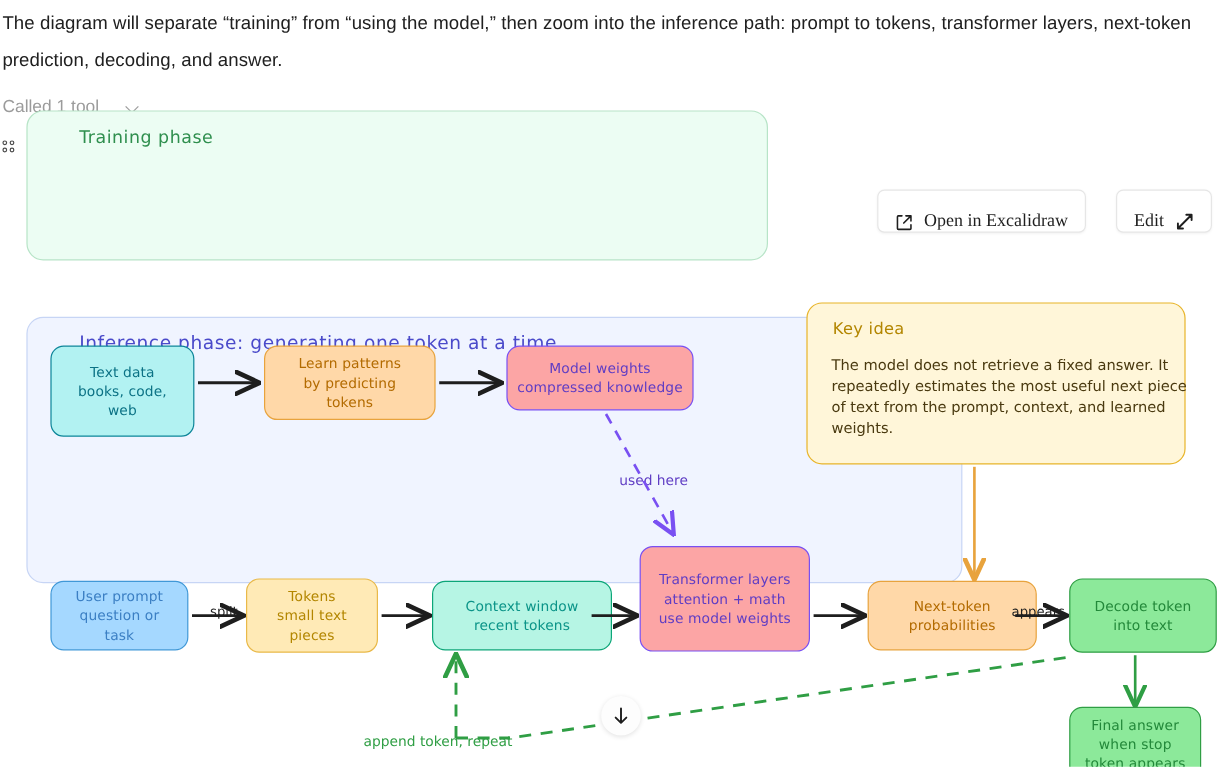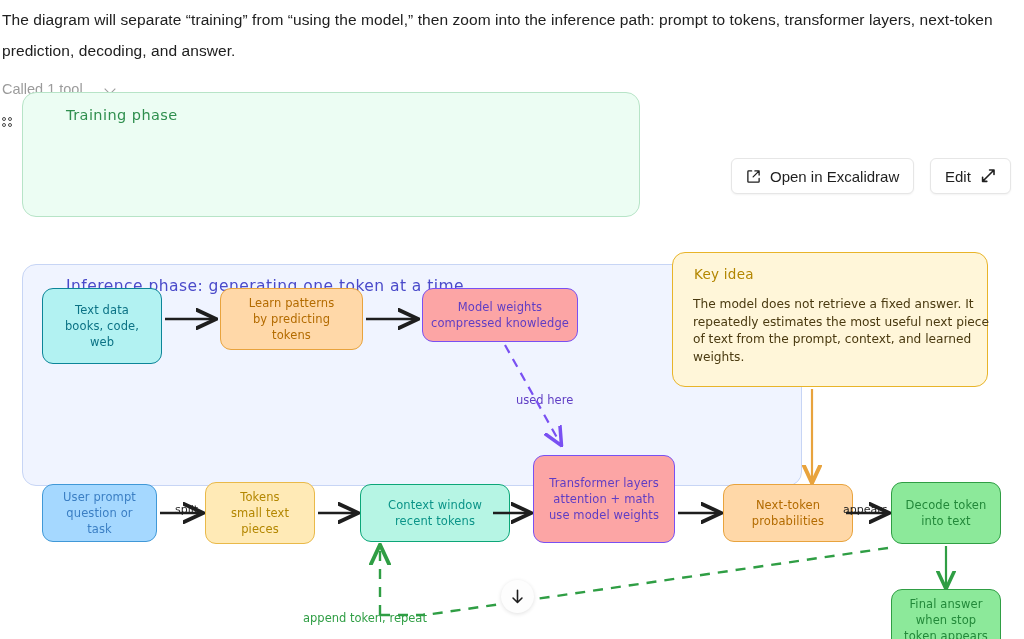--- a/index.html
+++ b/index.html
@@ -52,24 +52,24 @@
   #diagram-subtitle {
     position:absolute; left:157px; top:45px;
     font-size:12.5px; color:#868e96; letter-spacing:.02em;
     font-family:"DejaVu Sans", sans-serif;
   }
 
   
   #open-excalidraw, #edit-btn {
     position:absolute; top:18px; height:36px;
     background:#fff; border:1px solid #e6e6e6; border-radius:6px;
-    display:flex; align-items:center; gap:9px; padding:0 14px;
+    display:flex; align-items:flex-end; gap:9px; padding:0 14px;
     font-size:15px; color:#1f1f1f;
     box-shadow:0 1px 2px rgba(0,0,0,.05);
-    font-family:Liberation Sans, sans-serif;
+    font-family:Liberation Serif, serif;
   }
   #open-excalidraw { left:731px; }
   #edit-btn { left:930px; }
 
   
   .panel { position:absolute; border-radius:14px; }
   #training-panel {
     left:22px; top:92px; width:618px; height:125px;
     background:#ecfdf3; border:1px solid #b7e4c7;
   }
@@ -102,22 +102,22 @@
   .green  { background:#8ce99a; border-color:#2f9e44; color:#23893a; }
 
   #n-textdata      { left:42px;  top:288px; width:120px; height:76px; }
   #n-learn         { left:220px; top:288px; width:143px; height:62px; }
   #n-weights       { left:422px; top:288px; width:156px; height:54px; }
 
   #n-userprompt    { left:42px;  top:484px; width:115px; height:58px; }
   #n-tokens        { left:205px; top:482px; width:110px; height:62px; }
   #n-context       { left:360px; top:484px; width:150px; height:58px; }
   #n-transformer   { left:533px; top:455px; width:142px; height:88px; }
-  #n-nexttoken     { left:723px; top:484px; width:130px; height:58px; }
-  #n-decode        { left:891px; top:482px; width:110px; height:62px; }
+  #n-nexttoken     { left:723px; top:484px; width:141px; height:58px; }
+  #n-decode        { left:891px; top:482px; width:123px; height:62px; }
   #n-final         { left:891px; top:589px; width:110px; height:62px; }
 
   
   #key-idea {
     position:absolute; left:672px; top:252px; width:316px; height:135px;
     background:#fff6d9; border:1.6px solid #e8b429; border-radius:13px;
     font-family:"DejaVu Sans", sans-serif;
   }
   #key-idea-title {
     position:absolute; left:694px; top:266px; font-size:13.5px; color:#b38600;

